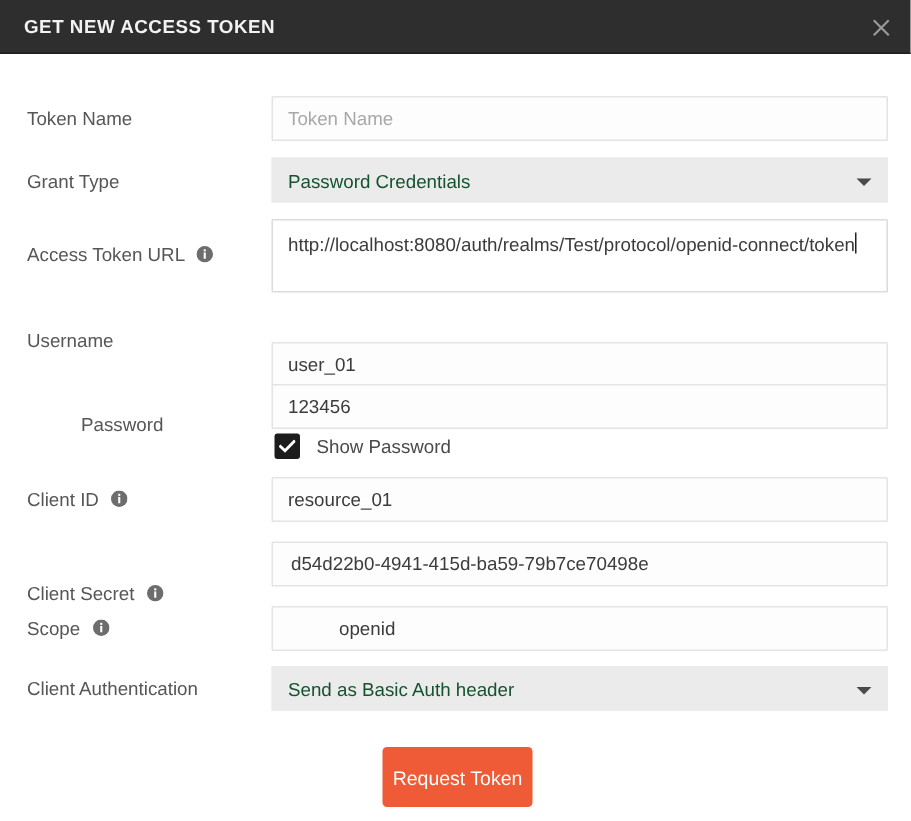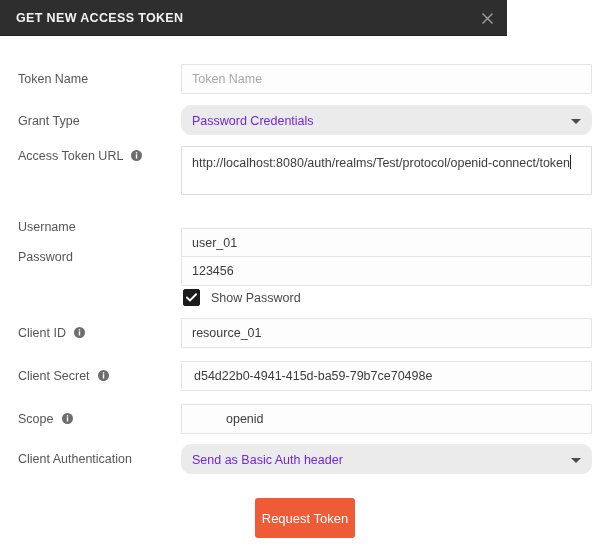--- a/index.html
+++ b/index.html
@@ -21,21 +21,21 @@
     width: 607px;
     height: 547px;
     background: #ffffff;
     box-sizing: border-box;
   }
 
   
   .titlebar {
     position: absolute;
     left: 0; top: 0;
-    width: 507px;
+    width: 607px;
     height: 36px;
     background: #2e2e2e;
     border-bottom: 1px solid #1f1f1f;
     box-sizing: border-box;
     padding-left: 23px;
   }
   .titlebar-text {
     position: absolute;
     left: 16px;
     top: 11px;
@@ -128,22 +128,22 @@
     vertical-align: -2px;
     margin-left: 0px;
   }
 
   .select {
     height: 30px;
     line-height: 30px;
     padding: 0 28px 0 10px;
     background: #ebebeb;
     border: 1px solid #ebebeb;
-    color: #6d28d9;
-    border-radius: 10px;
+    color: #14532d;
+    border-radius: 0;
     position: relative;
     white-space: nowrap;
     overflow: hidden;
     cursor: pointer;
   }
   .caret-down {
     position: absolute;
     right: 10px;
     top: 13px;
     width: 0;
@@ -221,40 +221,40 @@
 
     <div class="row" style="top:0px;">
       <div class="label" style="top:77px;">Grant Type</div>
       <div class="field select" style="top:69px;">
         <span>Password Credentials</span>
         <span class="caret-down"></span>
       </div>
     </div>
 
     <div class="row" style="top:0px;">
-      <div class="label" style="top:112px;">
+      <div class="label" style="top:126px;">
         <span>Access Token URL</span>
         <span class="info-icon">
           <svg width="11" height="11" viewBox="0 0 11 11">
             <circle cx="5.5" cy="5.5" r="5.5" fill="#6d6d6d"></circle>
             <rect x="4.8" y="4.3" width="1.4" height="4.2" fill="#ffffff"></rect>
             <rect x="4.8" y="2.2" width="1.4" height="1.4" fill="#ffffff"></rect>
           </svg>
         </span>
       </div>
       <div class="field textarea" style="top:110px;"><span>http://localhost:8080/auth/realms/Test/protocol/openid-connect/token</span><span class="caret"></span></div>
     </div>
 
     <div class="row" style="top:0px;">
       <div class="label" style="top:183px;">Username</div>
       <div class="field input" style="top:192px;">user_01</div>
     </div>
 
     <div class="row" style="top:0px;">
-      <div class="label" style="top:213px;">Password</div>
+      <div class="label" style="top:239px;margin-left:36px;">Password</div>
       <div class="field input" style="top:220px;">123456</div>
     </div>
 
     <div class="checkrow" style="top:253px;">
       <span class="checkbox">
         <svg width="11" height="9" viewBox="0 0 11 9">
           <polyline points="1,4.6 4,7.5 10,1.3" fill="none" stroke="#ffffff" stroke-width="1.9" stroke-linecap="square"></polyline>
         </svg>
       </span>
       <span class="checklabel">Show Password</span>
@@ -268,21 +268,21 @@
             <circle cx="5.5" cy="5.5" r="5.5" fill="#6d6d6d"></circle>
             <rect x="4.8" y="4.3" width="1.4" height="4.2" fill="#ffffff"></rect>
             <rect x="4.8" y="2.2" width="1.4" height="1.4" fill="#ffffff"></rect>
           </svg>
         </span>
       </div>
       <div class="field input" style="top:282px;">resource_01</div>
     </div>
 
     <div class="row" style="top:0px;">
-      <div class="label" style="top:332px;">
+      <div class="label" style="top:352px;">
         <span>Client Secret</span>
         <span class="info-icon">
           <svg width="11" height="11" viewBox="0 0 11 11">
             <circle cx="5.5" cy="5.5" r="5.5" fill="#6d6d6d"></circle>
             <rect x="4.8" y="4.3" width="1.4" height="4.2" fill="#ffffff"></rect>
             <rect x="4.8" y="2.2" width="1.4" height="1.4" fill="#ffffff"></rect>
           </svg>
         </span>
       </div>
       <div class="field input" style="top:325px;padding-left:12px;">d54d22b0-4941-415d-ba59-79b7ce70498e</div>

